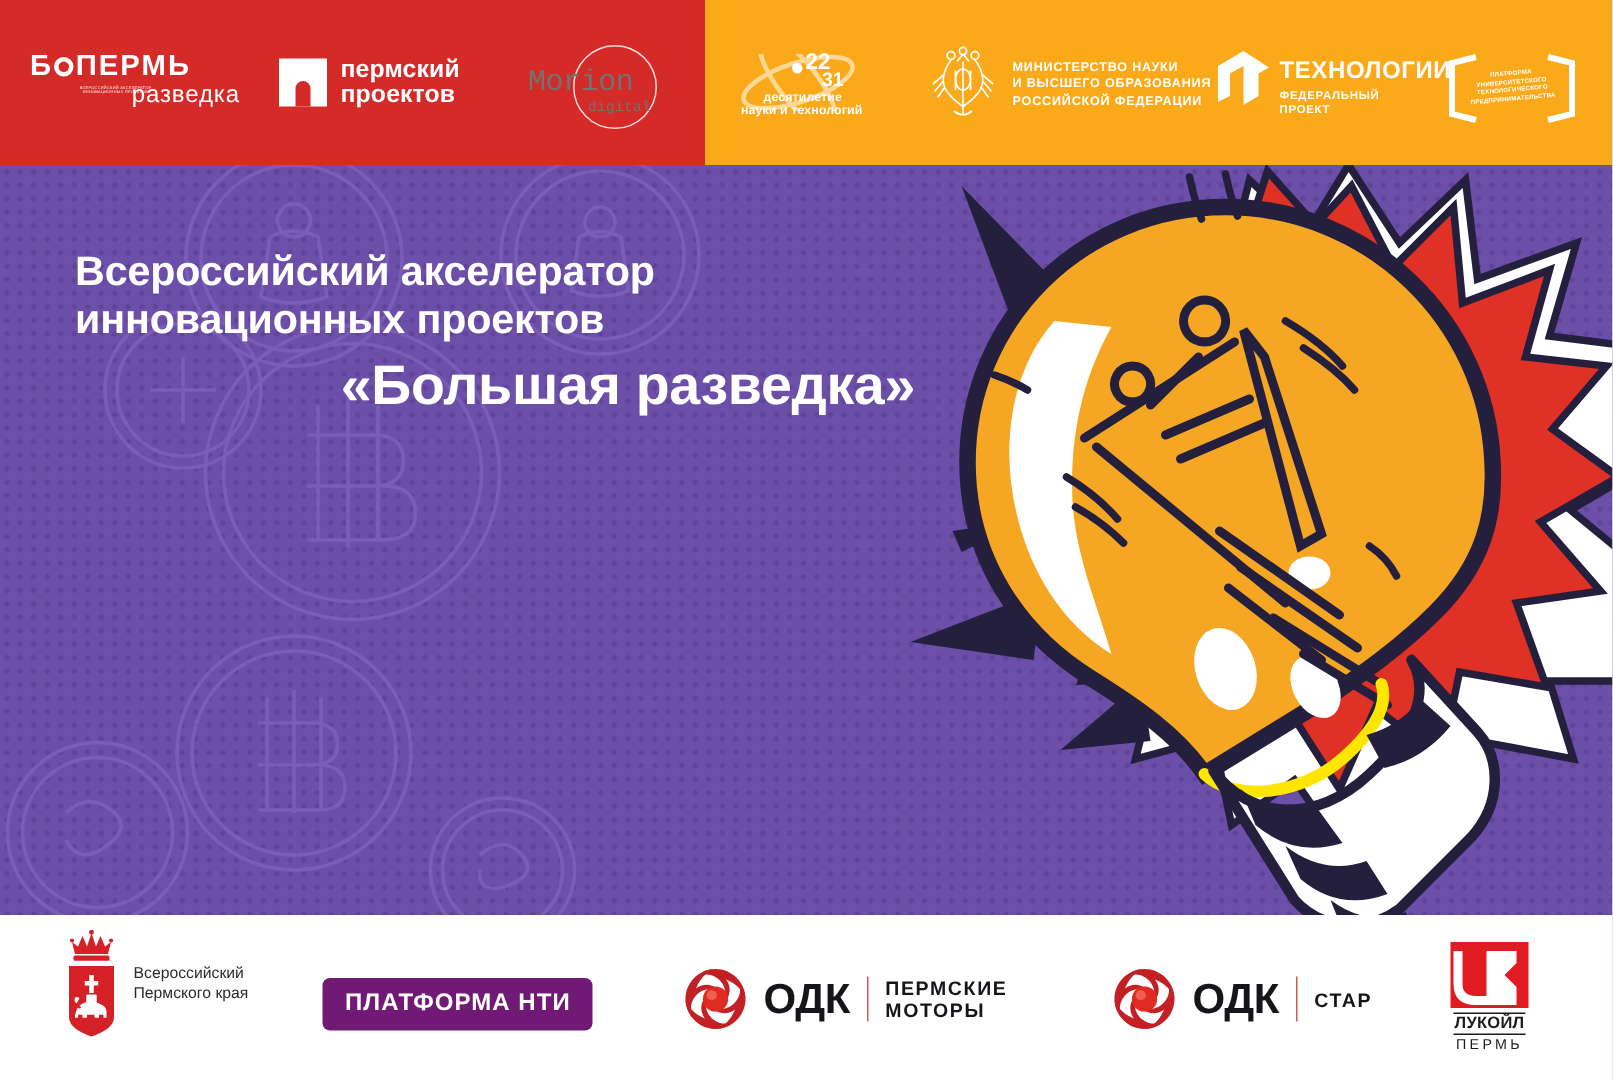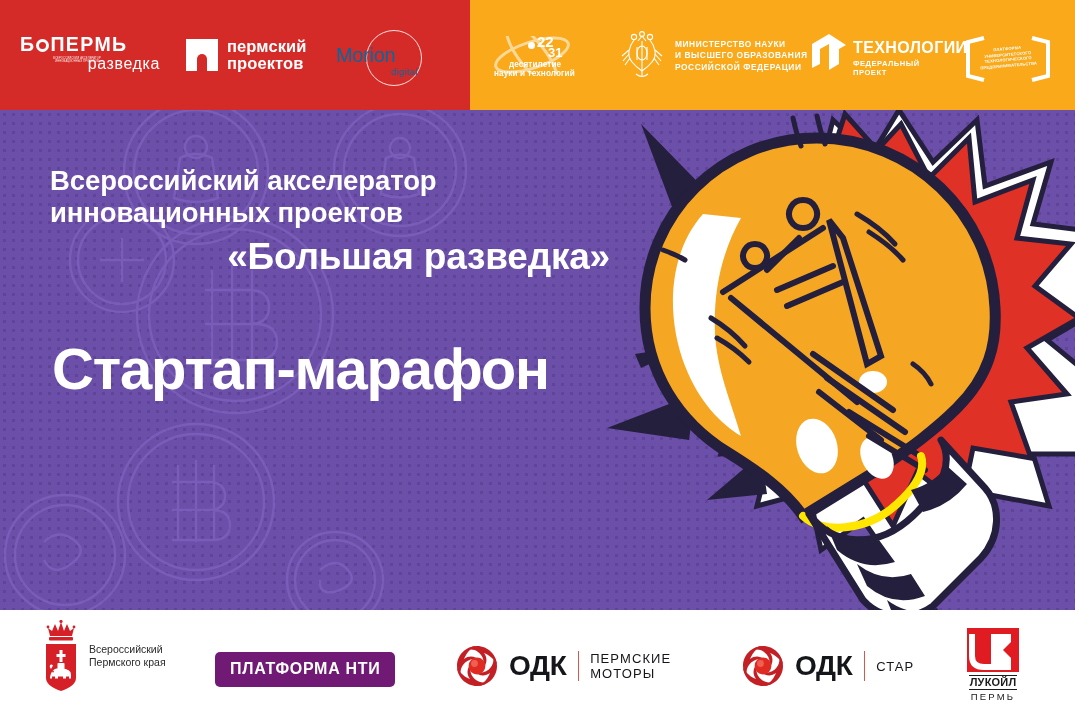--- a/index.html
+++ b/index.html
@@ -87,22 +87,22 @@
     border-radius: 5px 5px 0 0;
     background: #d52b28;
   }
   .politeh-text {
     font-size: 16.5px; font-weight: 700; line-height: 17px;
     letter-spacing: 0.1px;
   }
 
   
   .logo-morion {
-    position: absolute; left: 336px; top: 30px;
-    width: 92px; height: 58px; color: #0369a1;
+    position: absolute; left: 352px; top: 30px;
+    width: 92px; height: 58px; color: #737373; font-family: Liberation Mono, monospace;
   }
   .morion-circle {
     position: absolute; right: 6px; top: 0;
     width: 56px; height: 56px; border-radius: 50%;
     border: 1.2px solid rgba(255,255,255,0.85);
   }
   .morion-name {
     position: absolute; left: 0; top: 14px;
     font-size: 20px; font-weight: 400; letter-spacing: -0.3px;
   }
@@ -251,21 +251,21 @@
   }
   .odk-swirl { width: 42px; height: 42px; flex: none; }
   .odk-name {
     font-size: 28px; font-weight: 700; color: #15161a;
     letter-spacing: -0.3px; line-height: 30px;
   }
   .odk-divider {
     width: 1.6px; height: 30px; background: #d05a4c;
   }
   .odk-sub {
-    font-size: 13px; font-weight: 400; color: #15161a;
+    font-size: 13px; font-weight: 700; color: #15161a;
     letter-spacing: 1.1px; line-height: 15px;
   }
   .logo-lukoil {
     position: absolute; left: 962px; top: 628px;
     width: 62px; text-align: center; z-index: 3;
   }
   .lukoil-box {
     width: 52px; height: 44px; margin: 0 auto;
     background: #e11b22; position: relative;
   }
@@ -492,21 +492,20 @@
         <path d="M306 498 q24 18 50 8 l12 20 q-30 12 -54 -8 Z"></path>
         <path d="M330 388 q22 -6 36 -24 l20 18 q-18 22 -44 28 Z"></path>
       </g>
     </svg>
 
     <div class="copy">
       <div class="copy-line1">Всероссийский акселератор</div>
       <div class="copy-line2">инновационных проектов</div>
       <div class="copy-quoted">«Большая разведка»</div>
     </div>
-    <div class="copy-headline">Стартап-марафон</div>
   </div>
 
   <div class="footer"></div>
 
   <div class="logo-gov">
     <svg class="gov-crest" viewBox="0 0 38 72">
       <g fill="#d62027">
 
         <path d="M8 16 L6 8 L10 11 L13 4 L16 11 L19 2 L22 11 L25 4 L28 11 L32 8 L30 16 Z"></path>
         <circle cx="19" cy="1.5" r="1.6"></circle>

